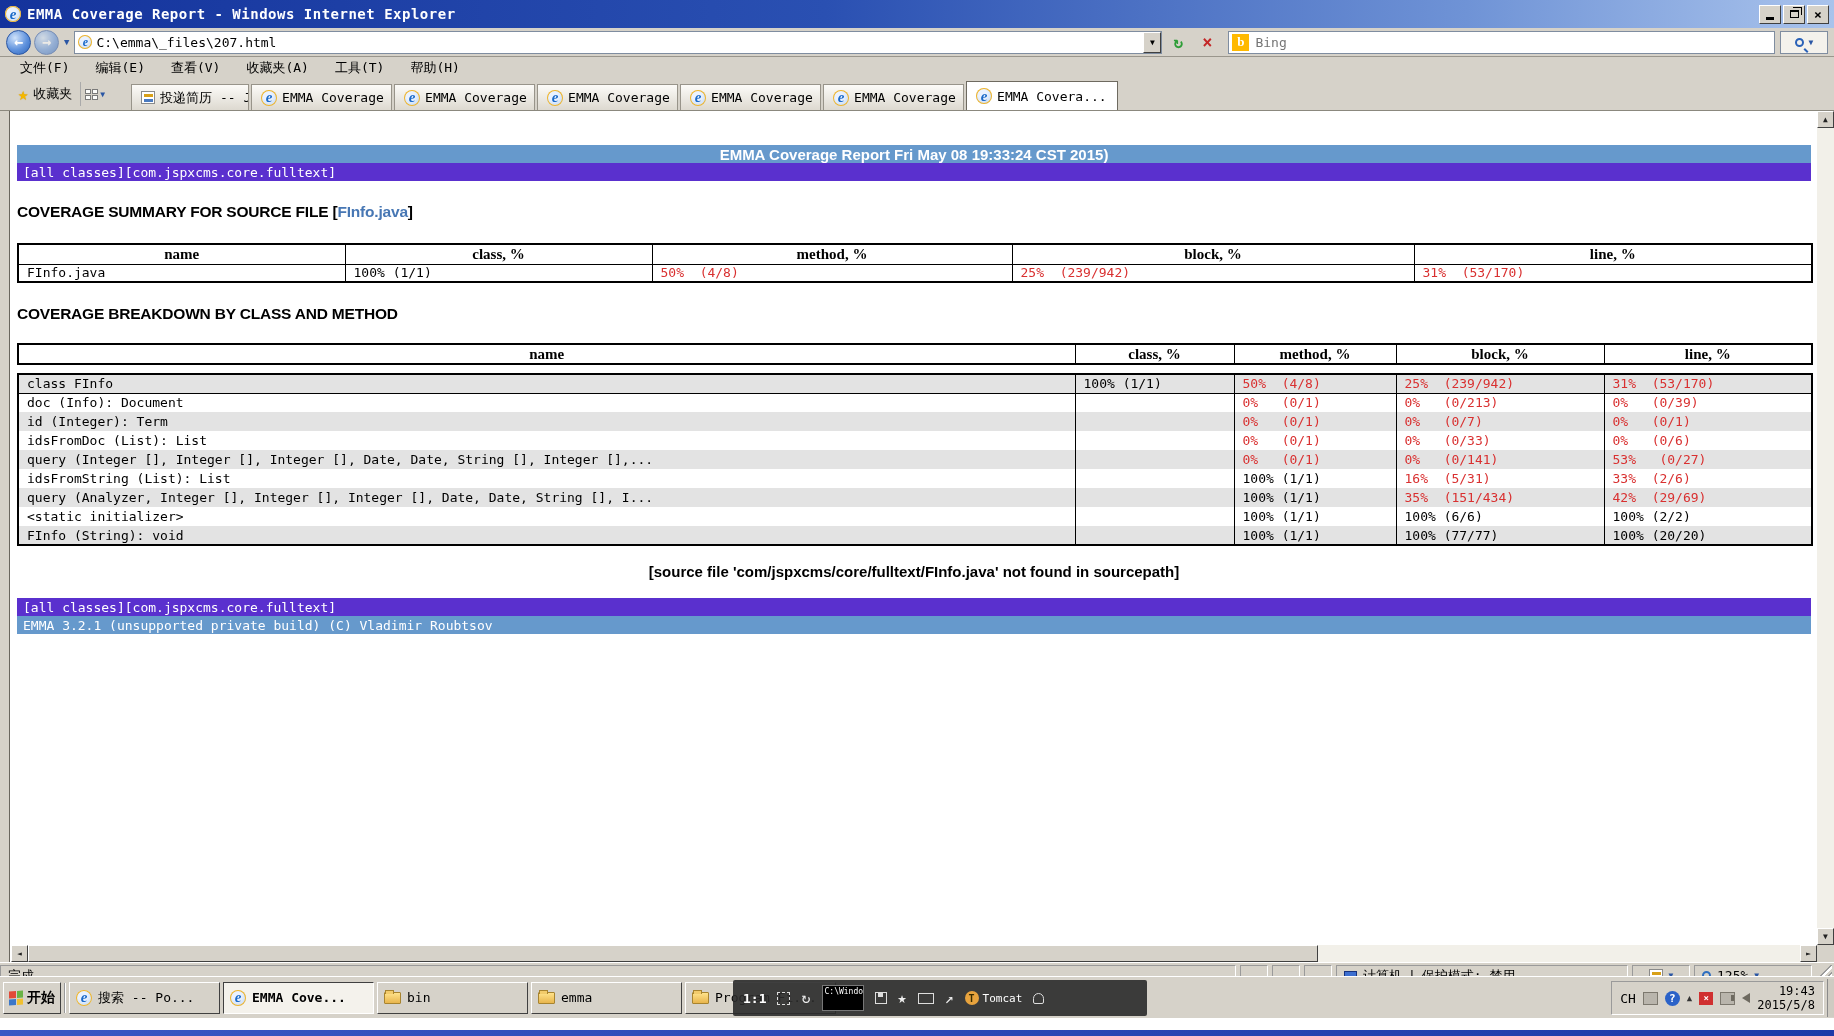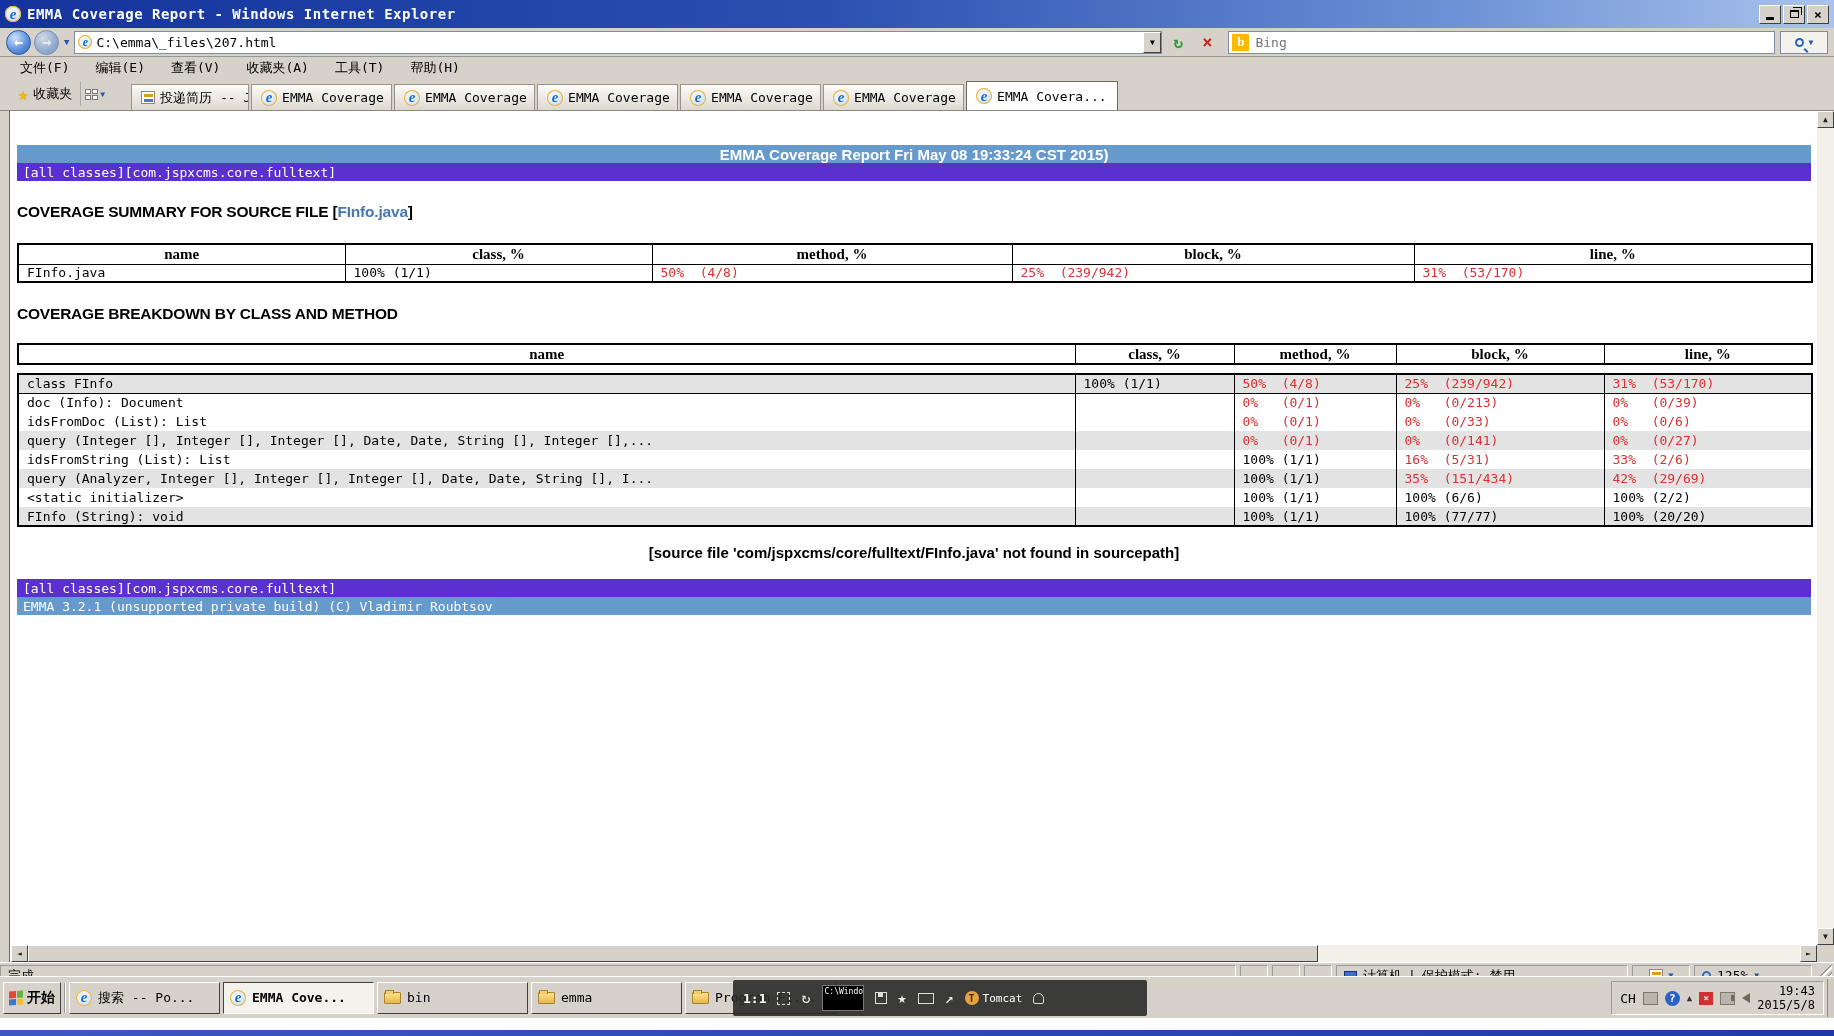--- a/index.html
+++ b/index.html
@@ -365,33 +365,40 @@
                 <td class="red">25%  (239/942)</td>
                 <td class="red">31%  (53/170)</td>
               </tr>
               <tr>
                 <td>doc (Info): Document</td>
                 <td></td>
                 <td class="red">0%   (0/1)</td>
                 <td class="red">0%   (0/213)</td>
                 <td class="red">0%   (0/39)</td>
               </tr>
+              <tr class="shaded">
+                <td>id (Integer): Term</td>
+                <td></td>
+                <td class="red">0%   (0/1)</td>
+                <td class="red">0%   (0/7)</td>
+                <td class="red">0%   (0/1)</td>
+              </tr>
               <tr>
                 <td>idsFromDoc (List): List</td>
                 <td></td>
                 <td class="red">0%   (0/1)</td>
                 <td class="red">0%   (0/33)</td>
                 <td class="red">0%   (0/6)</td>
               </tr>
               <tr class="shaded">
                 <td>query (Integer [], Integer [], Integer [], Date, Date, String [], Integer [],...</td>
                 <td></td>
                 <td class="red">0%   (0/1)</td>
                 <td class="red">0%   (0/141)</td>
-                <td class="red">0%   (0/27)</td>
+                <td class="red">53%   (0/27)</td>
               </tr>
               <tr>
                 <td>idsFromString (List): List</td>
                 <td></td>
                 <td>100% (1/1)</td>
                 <td class="red">16%  (5/31)</td>
                 <td class="red">33%  (2/6)</td>
               </tr>
               <tr class="shaded">
                 <td>query (Analyzer, Integer [], Integer [], Integer [], Date, Date, String [], I...</td>

